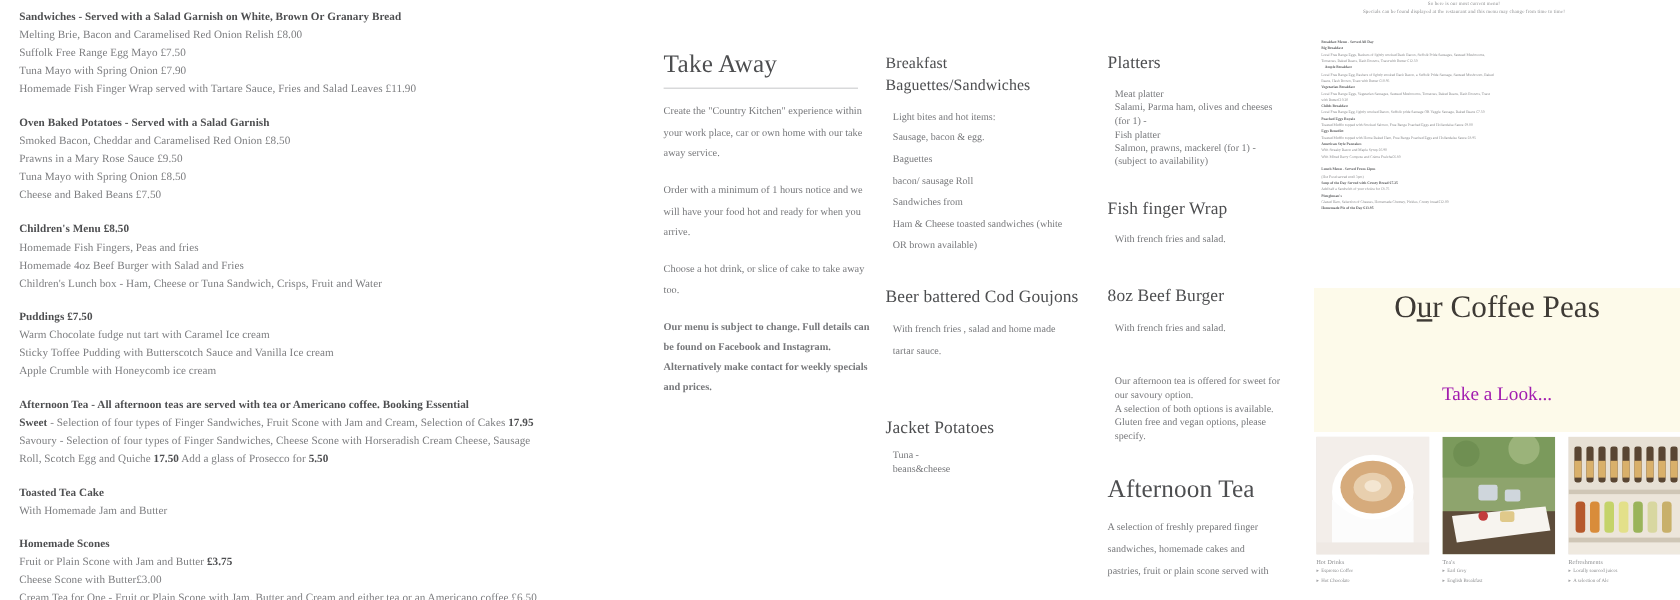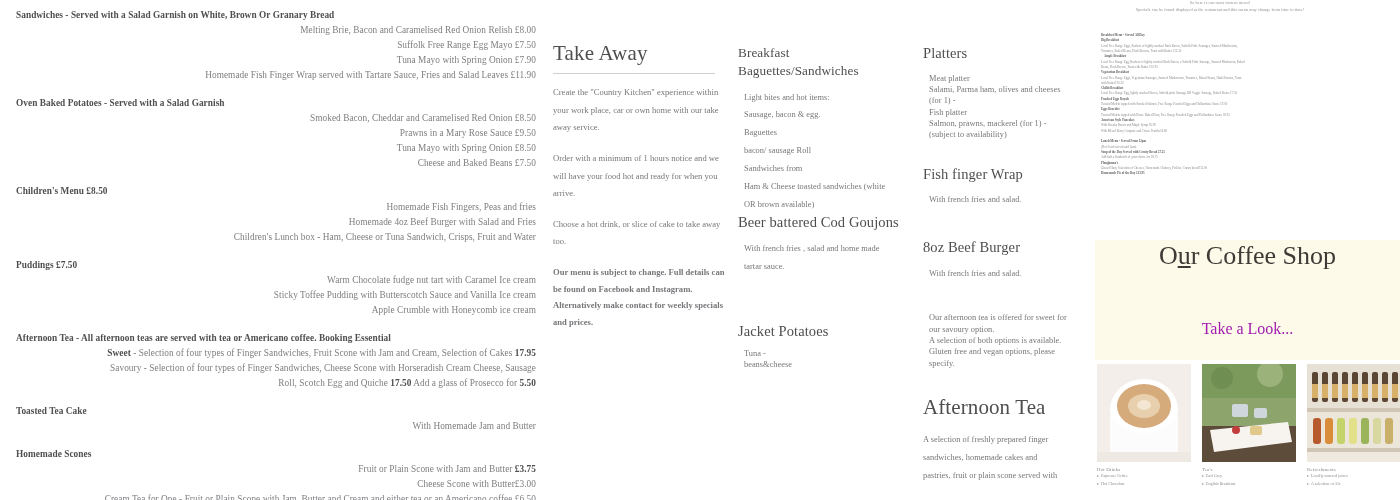--- a/index.html
+++ b/index.html
@@ -19,21 +19,20 @@
   
   .col-main{position:absolute;left:16px;top:8px;width:520px;}
   .blk{margin-bottom:13px;}
   .blk .hd{
     font-size:9.3px;font-weight:bold;color:#4e4f51;line-height:1.62;
     letter-spacing:.05px;white-space:nowrap;
   }
   .blk .ln{
     font-size:9.3px;color:#7d7e80;line-height:1.62;letter-spacing:.05px;
     white-space:nowrap;
-    text-align:right;
   }
   .b{font-weight:bold;color:#4e4f51;}
 
   
   .col-takeaway{position:absolute;left:553px;top:42px;width:172px;}
   .ta-title{
     font-size:21px;color:#4d4e50;font-weight:normal;line-height:1.1;
     letter-spacing:.2px;
   }
   .ta-rule{border-bottom:1px solid #cfd0d1;margin:8px 0 10px 0;width:162px;}
@@ -162,21 +161,21 @@
     <div id="bb-items" style="margin-top:9px">
         <div class="item">Light bites and hot items:</div>
         <div class="item">Sausage, bacon &amp; egg.</div>
         <div class="item">Baguettes</div>
         <div class="item">bacon/ sausage Roll</div>
         <div class="item">Sandwiches from</div>
         <div class="item">Ham &amp; Cheese toasted sandwiches (white</div>
         <div class="item">OR brown  available)</div>
       </div>
 
-    <div style="">
+    <div style="margin-top:26px">
       <div class="sec-title lg">Beer battered Cod Goujons</div>
       <div id="cod-lines" style="margin-top:7px">
           <div class="item">With french fries , salad and home made</div>
           <div class="item">tartar sauce.</div>
         </div>
     </div>
 
     <div style="margin-top:46px">
       <div class="sec-title lg">Jacket Potatoes</div>
       <div id="jacket-lines" style="margin-top:7px">
@@ -254,21 +253,21 @@
       <div class="mi">&nbsp;</div>
       <div class="mh">Lunch Menu - Served From 12pm</div>
       <div class="mi">(Hot Food served until 3pm)</div>
       <div class="mh">Soup of the Day Served with Crusty Bread £7.25</div>
       <div class="mi">Add half a Sandwich of your choice for £8.75</div>
       <div class="mh">Ploughman's</div>
       <div class="mi">Glazed Ham, Selection of Cheeses, Homemade Chutney, Pickles, Crusty bread£12.00</div>
       <div class="mh">Homemade Pie of the Day £13.95</div>
     </div>
 
-  <div class="coffee-title"><span>O</span><u>u</u><span>r Coffee Shop</span></div>
+  <div class="coffee-title"><span>O</span><u>u</u><span>r Coffee Peas</span></div>
 
   <div class="take-look">Take a Look...</div>
 
   <div class="cards" id="cards">
       <div class="card">
         <div class="thumb">
           <svg viewBox="0 0 94 98" preserveAspectRatio="none">
             <rect width="94" height="98" fill="#f3eeea"></rect>
             <ellipse cx="47" cy="46" rx="34" ry="31" fill="#ffffff"></ellipse>
             <ellipse cx="47" cy="42" rx="27" ry="22" fill="#d6ab7c"></ellipse>

